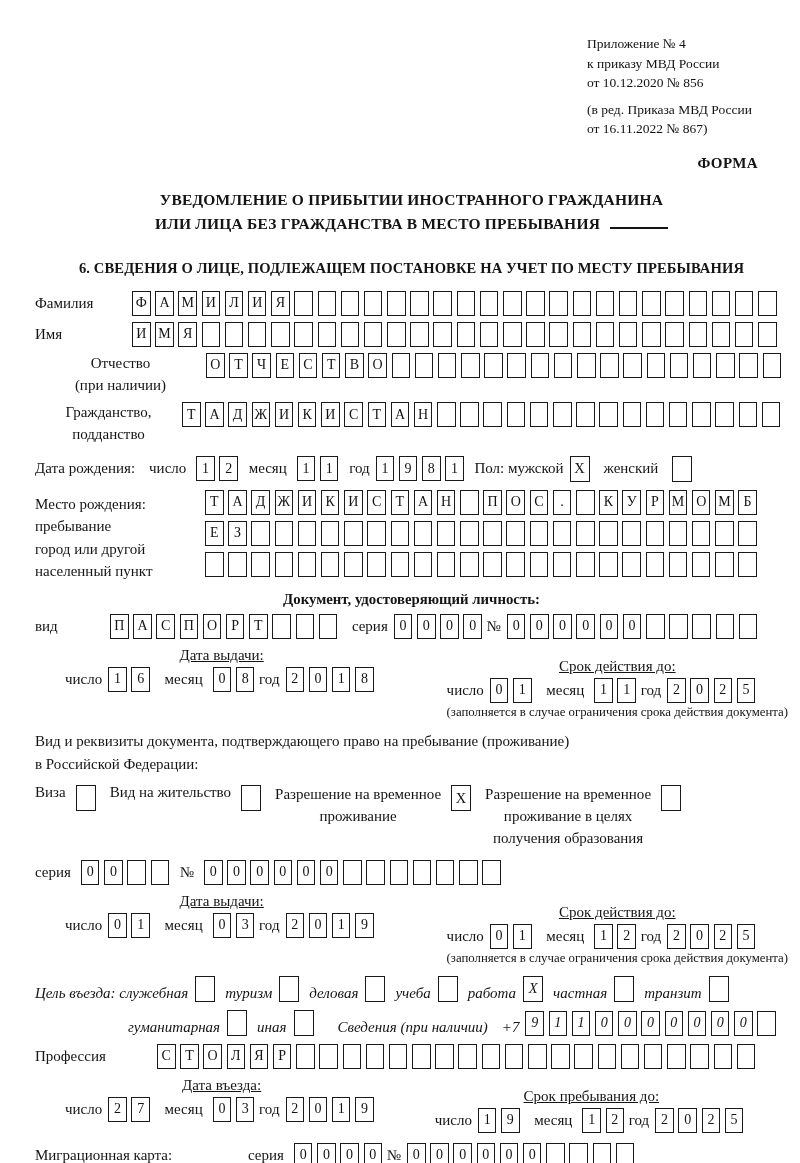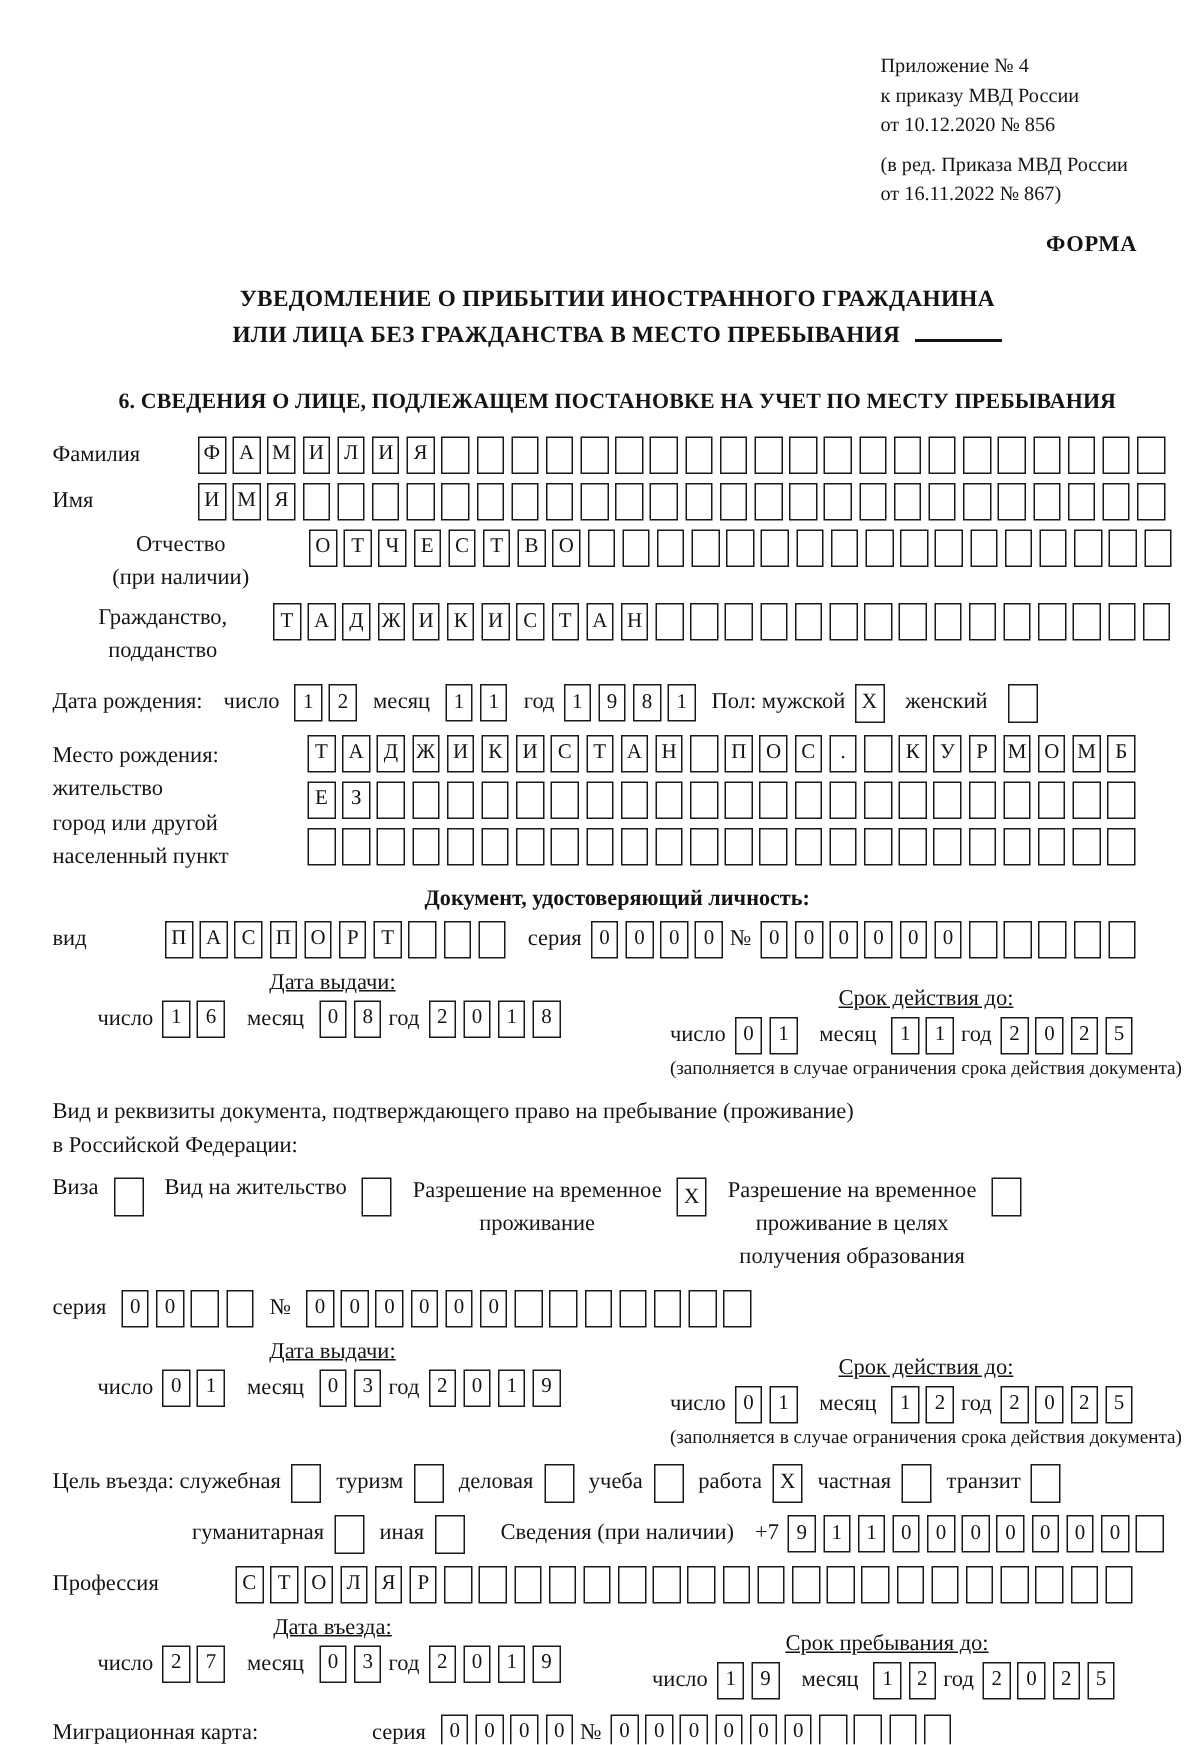--- a/index.html
+++ b/index.html
@@ -43,21 +43,21 @@
   .dategroup.left { margin-left:30px; }
   .dategroup.right { margin-left:auto;margin-top:11px; }
 
   .para { font-size:15px; line-height:1.55; margin-top:10px; }
 
   .visa-row { display:flex; align-items:flex-start; margin-top:8px; }
   .visa-item { display:flex; align-items:flex-start; }
   .visa-item .lbl { text-align:center; }
   .visa-item .cbox { margin-left:10px; margin-top:1px; }
 
-  .goal-row { display:flex; align-items:center; margin-top:10px; }
+  .goal-row { display:flex; align-items:flex-end; margin-top:10px;font-style:italic; }
   .goal-row .cbox { margin-left:7px; margin-right:10px; }
 
   .block2col { display:flex; align-items:flex-end; margin-top:8px; }
   .blklabels { font-size:15px; line-height:1.5; flex:none; }
   .blkcells .cells { margin-bottom:6px; }
 </style>
 </head>
 <body>
 
 <div class="page">
@@ -247,21 +247,21 @@
     <span class="cbox">X</span>
       <span class="gap14"></span>
     <span class="lbl">женский</span>
       <span class="gap14"></span>
     <span class="cbox"></span>
   </div>
 
   <div class="block2col">
     <div class="blklabels" style="width:170px;">
       <div>Место рождения:</div>
-      <div>жительство</div>
+      <div>пребывание</div>
       <div>город или другой</div>
       <div>населенный пункт</div>
     </div>
     <div class="blkcells">
       <div class="cells">
           <span class="cell">Т</span>
           <span class="cell">А</span>
           <span class="cell">Д</span>
           <span class="cell">Ж</span>
           <span class="cell">И</span>

